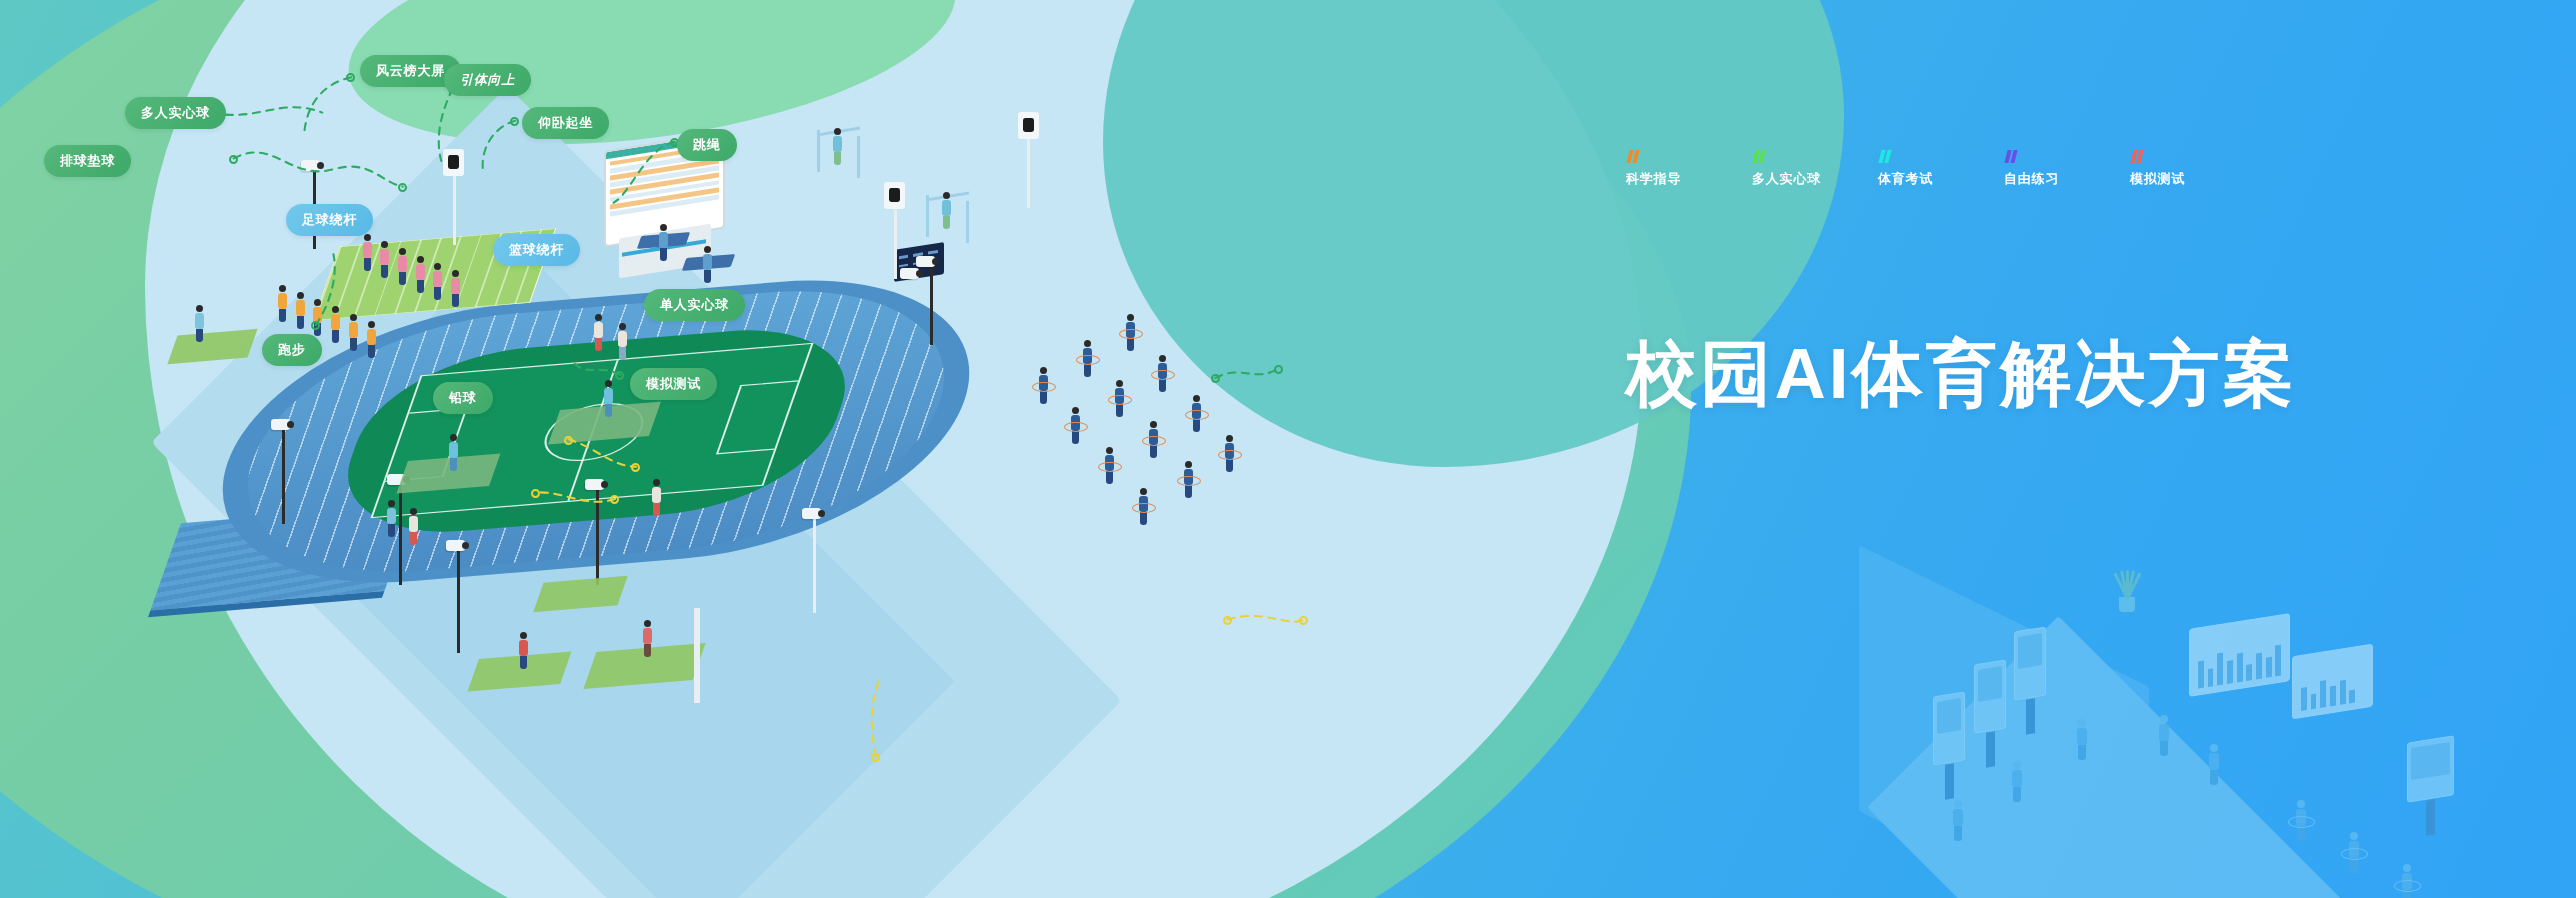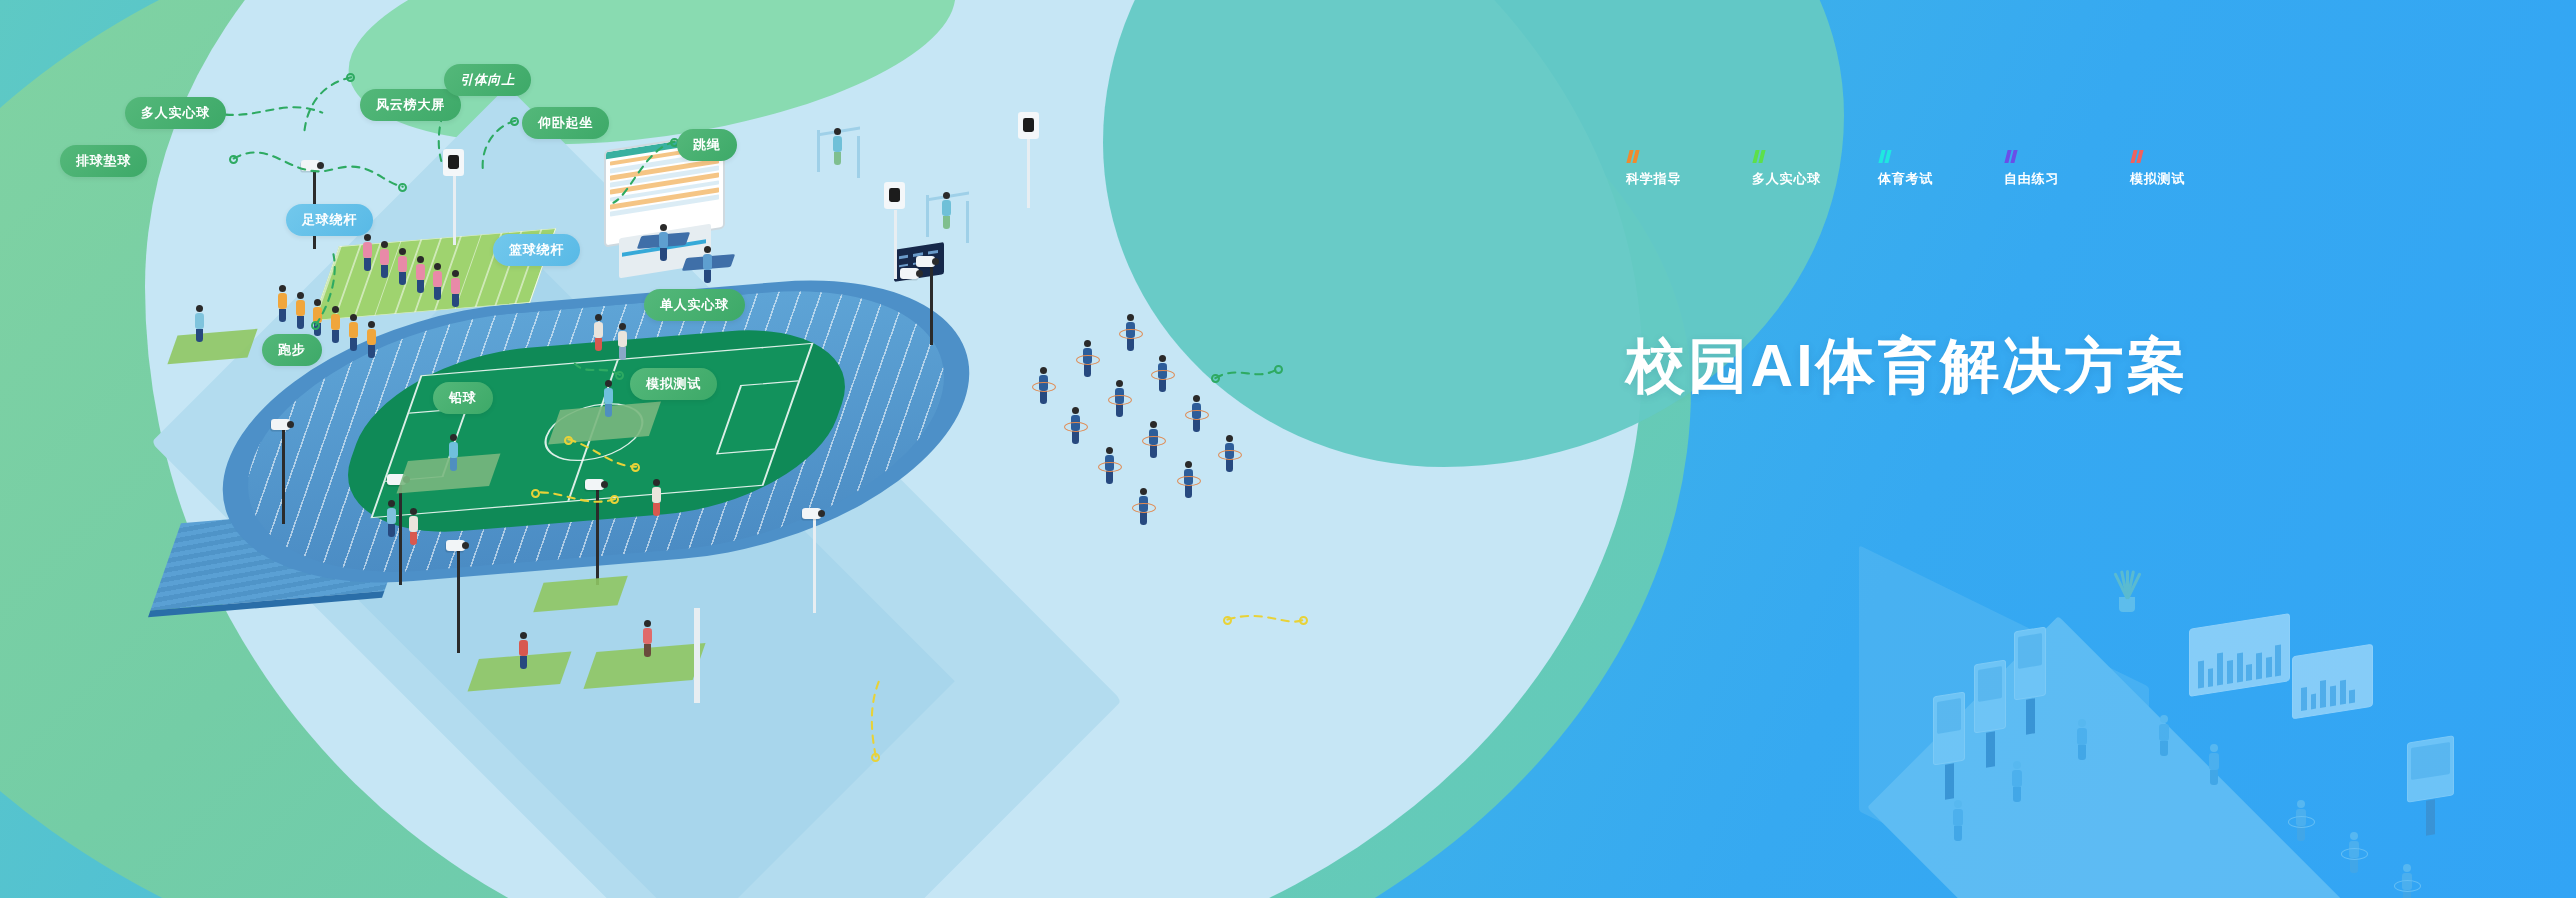--- a/index.html
+++ b/index.html
@@ -177,21 +177,21 @@
 
   
   .right{ position:absolute; left:1618px; top:0; width:958px; height:898px; z-index:50; }
   .features{ position:absolute; left:8px; top:150px; display:flex; gap:0; }
   .feature{ width:126px; }
   .slash{ display:flex; gap:2.4px; margin-bottom:7.2px; padding-left:1.6px;}
   .slash span{ display:block;width:4px;height:13px;transform:skewX(-14deg); }
   .feature-label{ color:#ffffff; font-size:13px; font-weight:700; letter-spacing:0.8px;}
   .headline{
     position:absolute; left:8px; top:327px;
-    color:#fff; font-size:59px; font-weight:700; letter-spacing:3.2px;
+    color:#fff; font-size:71px; font-weight:700; letter-spacing:3.2px;
     text-shadow:0 1.6px 8px rgba(0,60,110,.12);
   }
   .subhead{
     position:absolute; left:9.7px; top:419px;
     color:#f0fbff; font-size:31px; font-weight:400; letter-spacing:2.4px;
   }
 
   
   .ghost-room{ position:absolute; right:-24px; bottom:-24px; width:805px; height:378px; opacity:.55; z-index:20;}
   .room-floor{
@@ -588,24 +588,24 @@
   <div class="dot y" style="left:631px;top:463px;"></div>
   <div class="dot y" style="left:610px;top:495px;"></div>
   <div class="dot y" style="left:531px;top:489px;"></div>
   <div class="dot y" style="left:1223px;top:616px;"></div>
   <div class="dot y" style="left:1299px;top:616px;"></div>
   <div class="dot y" style="left:871px;top:753px;"></div>
 
   <div class="pill green s1" style="left:125px;top:97px;">
       <span>多人实心球</span>
     </div>
-  <div class="pill green s1" style="left:60px;top:145px;">
+  <div class="pill green s1" style="left:44px;top:145px;">
       <span>排球垫球</span>
     </div>
-  <div class="pill green s1" style="left:360px;top:55px;margin-top:34px;">
+  <div class="pill green s1" style="left:360px;top:55px;">
       <span>风云榜大屏</span>
     </div>
   <div class="pill green s1" style="left:444px;top:64px;font-style:italic;">
       <span>引体向上</span>
     </div>
   <div class="pill green s1" style="left:522px;top:107px;">
       <span>仰卧起坐</span>
     </div>
   <div class="pill green s1" style="left:677px;top:129px;">
       <span>跳绳</span>

